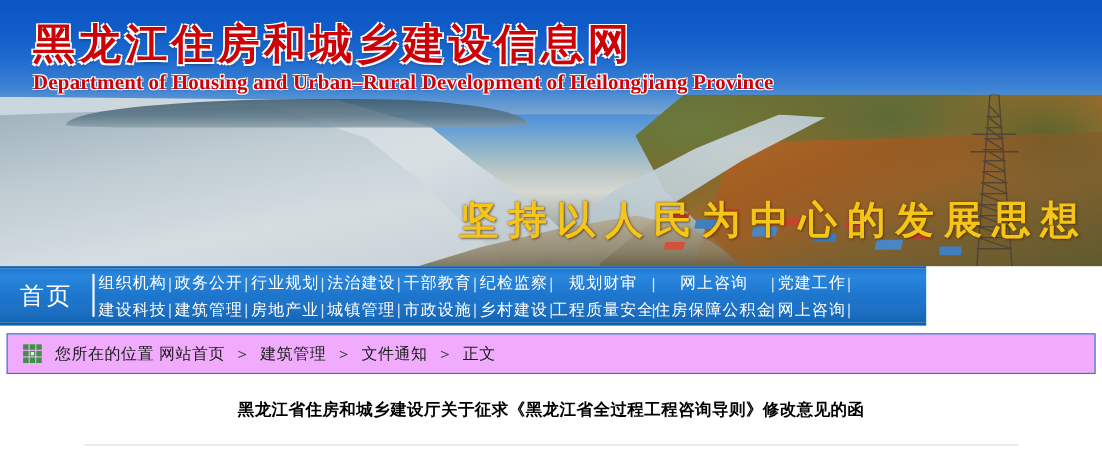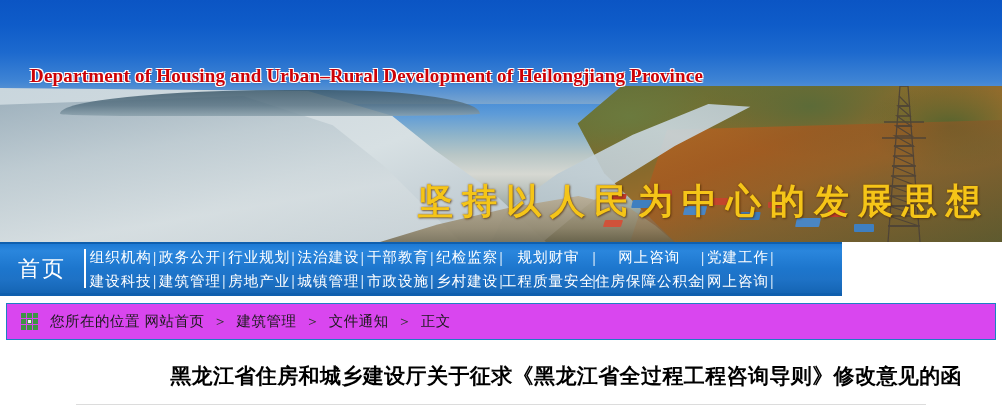--- a/index.html
+++ b/index.html
@@ -69,32 +69,32 @@
     color:#ffffff;font-size:22px;font-weight:400;letter-spacing:2px;flex:0 0 84px;}
   .nav-home-div{width:2px;background:#ffffff;margin:5px 0;flex:0 0 2px;}
   .nav-grid{flex:1;display:grid;grid-template-columns:repeat(10,1fr);
     grid-template-rows:1fr 1fr;align-items:center;padding:2px 0 0 0;}
   .nav-cell{display:flex;align-items:center;justify-content:center;position:relative;}
   .nav-cell span.lbl{color:#ffffff;font-size:14.5px;letter-spacing:1px;white-space:nowrap;}
   .nav-cell .sep{position:absolute;right:-1px;color:#cfe4f7;font-size:14px;line-height:1;}
 
   
   .crumbbox{position:absolute;left:6px;top:303px;width:990px;height:37px;box-sizing:border-box;
-    border:1px solid #1c7fc4;background:#d946ef;display:flex;align-items:center;}
+    border:1px solid #1c7fc4;background:#f0abfc;display:flex;align-items:center;}
   .crumb-icon{width:17px;height:17px;margin-left:14px;display:grid;
     grid-template-columns:repeat(3,1fr);grid-template-rows:repeat(3,1fr);gap:1.5px;}
   .crumb-icon i{display:block;background:#3f9245;}
   .crumb-icon i.hollow{background:#e9f6ea;border:1px solid #3f9245;box-sizing:border-box;}
   .crumb-text{margin-left:12px;font-size:14.5px;color:#1a1a1a;letter-spacing:.5px;}
   .crumb-sep{margin:0 4px;color:#333;}
 
   
   .article{position:absolute;left:0;top:348px;width:1002px;}
-  .art-title{text-align:right;font-size:21px;font-weight:700;color:#000000;
-    letter-spacing:.4px;line-height:1.5;padding:14px 40px 0 40px;box-sizing:border-box;font-family:Liberation Mono, monospace;}
+  .art-title{text-align:center;font-size:15px;font-weight:700;color:#000000;
+    letter-spacing:.4px;line-height:1.5;padding:14px 40px 0 40px;box-sizing:border-box;}
   .art-rule{position:absolute;left:76px;top:404px;width:850px;height:1px;background:#dcdcdc;}
 </style>
 </head>
 <body>
 
 <div class="page">
 
   <div class="banner">
     <div class="sky"></div>
     <div class="water"></div>
@@ -121,20 +121,21 @@
 
     <svg class="tower" viewBox="0 0 48 156">
       <g stroke="#4a4038" stroke-width="1.3" fill="none">
         <path d="M20 0 L8 156 M28 0 L40 156 M20 0 L28 0"></path>
         <path d="M18 20 L30 20 M16 40 L32 40 M14 60 L34 60 M12 80 L36 80 M10 100 L38 100 M9 120 L39 120 M8 140 L40 140"></path>
         <path d="M19 10 L29 20 L18 20 L30 30 L17 30 L31 40 L16 40 L32 50 L15 50 L33 60 L14 60 L34 70 L13 70 L35 80 L12 80 L36 90 L11 90 L37 100 L10 100 L38 110 L10 110 L38 120 L9 120 L39 130 L9 130 L39 140 L8 140"></path>
         <path d="M4 36 L44 36 M2 52 L46 52"></path>
       </g>
     </svg>
 
+    <div class="site-title">黑龙江住房和城乡建设信息网</div>
     <div class="site-subtitle">Department of Housing and Urban–Rural Development of Heilongjiang Province</div>
     <div class="slogan">坚持以人民为中心的发展思想</div>
   </div>
 
   <div class="nav">
     <div class="nav-home">首页</div>
     <div class="nav-home-div"></div>
     <div class="nav-grid">
       <div class="nav-cell">
           <span class="lbl">组织机构</span>

